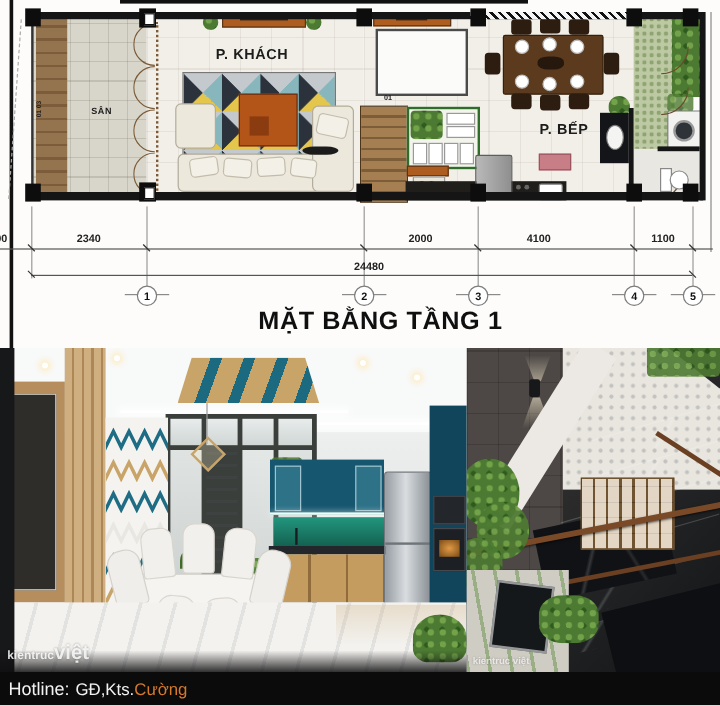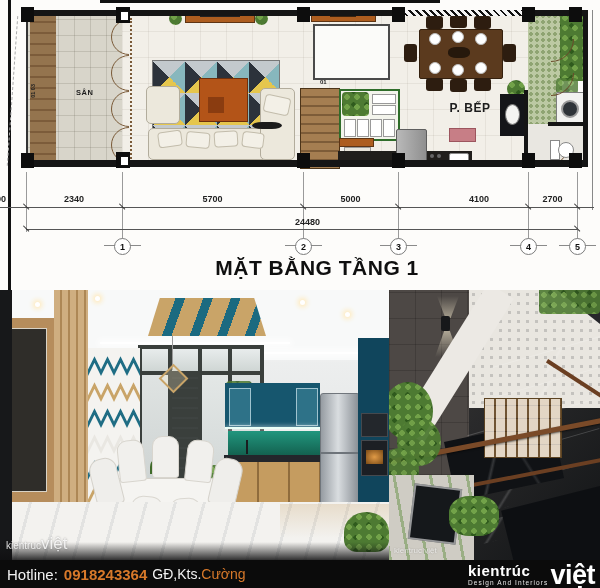--- a/index.html
+++ b/index.html
@@ -47,21 +47,21 @@
         background-image:linear-gradient(115deg,transparent 44%,rgba(255,255,255,.16) 46%,transparent 48%);}
   .marble{background-color:#f3f2ef;background-image:repeating-linear-gradient(105deg,rgba(150,156,162,.18) 0 3px,transparent 3px 28px);}
   
   #footer{left:0;top:560px;width:600px;height:28px;background:#0b0b0b;display:flex;align-items:center;color:#f2f2f2;}
   #footer .t{font-size:14px;white-space:nowrap;}
   .orange{color:#d8792a;}
   #logo{position:absolute;right:5px;bottom:1px;display:flex;align-items:flex-end;color:#fff;}
   #logo .w1{font-size:15px;font-weight:800;letter-spacing:.5px;line-height:1;}
   #logo .tag{font-size:6.5px;letter-spacing:1.1px;color:#e8e8e8;line-height:1.4;}
   #logo .w2{font-size:27px;font-weight:800;line-height:.85;margin-left:2px;letter-spacing:-.5px;}
-  .wm{color:rgba(255,255,255,.85);font-weight:400;text-shadow:0 0 2px rgba(0,0,0,.4);text-align:center;}
+  .wm{color:rgba(255,255,255,.85);font-weight:700;text-shadow:0 0 2px rgba(0,0,0,.4);text-align:center;}
 </style>
 </head>
 <body>
 
 <div id="root">
 
   <div id="plan" class="a">
     <div class="a" style="left:100px;top:0;width:340px;height:2.5px;background:#111;"></div>
     <div class="a" style="left:8px;top:0;width:2.5px;height:290px;background:#111;"></div>
     <div class="a" style="left:12px;top:16px;width:1px;height:150px;border-left:1px dashed #aaa;transform:rotate(4deg);"></div>
@@ -173,44 +173,44 @@
     <div class="a col" style="left:522px;top:7px;width:13px;height:15px;"></div>
     <div class="a col" style="left:569px;top:7px;width:13px;height:15px;"></div>
     <div class="a col" style="left:21px;top:153px;width:13px;height:15px;"></div>
     <div class="a col" style="left:116px;top:152px;width:14px;height:16px;"></div>
     <div class="a" style="left:120px;top:156px;width:7px;height:8px;background:#fff;border:1px solid #111;"></div>
     <div class="a col" style="left:297px;top:153px;width:13px;height:15px;"></div>
     <div class="a col" style="left:392px;top:153px;width:13px;height:15px;"></div>
     <div class="a col" style="left:522px;top:153px;width:13px;height:15px;"></div>
     <div class="a col" style="left:569px;top:153px;width:13px;height:15px;"></div>
 
+    <div class="a roomlbl" style="left:150px;top:38px;width:120px;text-align:center;font-size:12px;">P. KHÁCH</div>
     <div class="a roomlbl" style="left:430px;top:101px;width:80px;text-align:center;font-size:12px;">P. BẾP</div>
     <div class="a roomlbl" style="left:76px;top:88px;font-size:7.5px;">SÂN</div>
     <div class="a" style="left:30px;top:84px;font-size:5.5px;font-weight:700;color:#222;writing-mode:vertical-rl;transform:rotate(180deg);"><span>01</span>&nbsp;<span>03</span></div>
     <div class="a" style="left:320px;top:79px;font-size:6px;font-weight:700;color:#222;">01</div>
 
     <div class="a extline" style="left:26px;top:172px;height:60px;"></div>
     <div class="a extline" style="left:122px;top:172px;height:82px;"></div>
     <div class="a extline" style="left:303px;top:172px;height:82px;"></div>
     <div class="a extline" style="left:398px;top:172px;height:82px;"></div>
     <div class="a extline" style="left:528px;top:172px;height:82px;"></div>
     <div class="a extline" style="left:577px;top:172px;height:82px;"></div>
     <div class="a dimline" style="left:0;top:207px;width:594px;"></div>
     <div class="a tick" style="left:22px;top:206px;"></div>
     <div class="a tick" style="left:118px;top:206px;"></div>
     <div class="a tick" style="left:299px;top:206px;"></div>
     <div class="a tick" style="left:394px;top:206px;"></div>
     <div class="a tick" style="left:524px;top:206px;"></div>
     <div class="a tick" style="left:573px;top:206px;"></div>
     <div class="a dimnum" style="left:-9px;top:194px;">990</div>
     <div class="a dimnum" style="left:26px;top:194px;width:96px;text-align:center;">2340</div>
-    <div class="a dimnum" style="left:122px;top:194px;width:181px;text-align:center;">5700</div>
-    <div class="a dimnum" style="left:303px;top:194px;width:95px;text-align:center;">5000</div>
-    <div class="a dimnum" style="left:414px;top:194px;width:130px;text-align:center;">4100</div>
-    <div class="a dimnum" style="left:528px;top:194px;width:49px;text-align:center;">2700</div>
+    <div class="a dimnum" style="left:303px;top:194px;width:95px;text-align:center;">2000</div>
+    <div class="a dimnum" style="left:384px;top:194px;width:130px;text-align:center;">4100</div>
+    <div class="a dimnum" style="left:528px;top:194px;width:49px;text-align:center;">1100</div>
     <div class="a dimline" style="left:26px;top:229px;width:551px;"></div>
     <div class="a tick" style="left:22px;top:228px;"></div>
     <div class="a tick" style="left:573px;top:228px;"></div>
     <div class="a dimnum" style="left:295px;top:217px;">24480</div>
 
     <div class="a bubline" style="left:104px;top:245px;width:37px;"></div>
     <div class="a bubline" style="left:285px;top:245px;width:37px;"></div>
     <div class="a bubline" style="left:380px;top:245px;width:37px;"></div>
     <div class="a bubline" style="left:510px;top:245px;width:37px;"></div>
     <div class="a bubline" style="left:559px;top:245px;width:37px;"></div>
@@ -326,25 +326,17 @@
     <div class="a green" style="left:-10px;top:158px;width:40px;height:44px;border-radius:50%;opacity:.9;"></div>
     <div class="a" style="left:0;top:185px;width:85px;height:85px;background:#cfccc4;background-image:repeating-linear-gradient(80deg,rgba(110,150,80,.55) 0 3px,transparent 3px 18px);"></div>
     <div class="a" style="left:22px;top:196px;width:44px;height:52px;background:#15181b;border:2px solid rgba(255,255,255,.55);transform:rotate(7deg);"></div>
     <div class="a green" style="left:60px;top:206px;width:50px;height:40px;border-radius:40%;"></div>
     <div class="a green" style="left:150px;top:-10px;width:61px;height:34px;opacity:.9;"></div>
     <div class="a wm" style="left:5px;top:256px;font-size:8px;opacity:.75;">kientruc việt</div>
   </div>
 
   <div id="footer" class="a">
     <span class="t" style="margin-left:7px;font-size:15px;">Hotline:</span>
-    <span class="t orange" style="margin-left:6px;font-size:15px;font-weight:700;">0918243364</span>
     <span class="t" style="margin-left:5px;">GĐ,Kts.</span>
     <span class="t orange">Cường</span>
-    <div id="logo">
-      <div style="text-align:left;">
-        <div class="w1">kientrúc</div>
-        <div class="tag">Design And Interiors</div>
-      </div>
-      <div class="w2">việt</div>
-    </div>
   </div>
 
 </div>
 
 </body></html>

